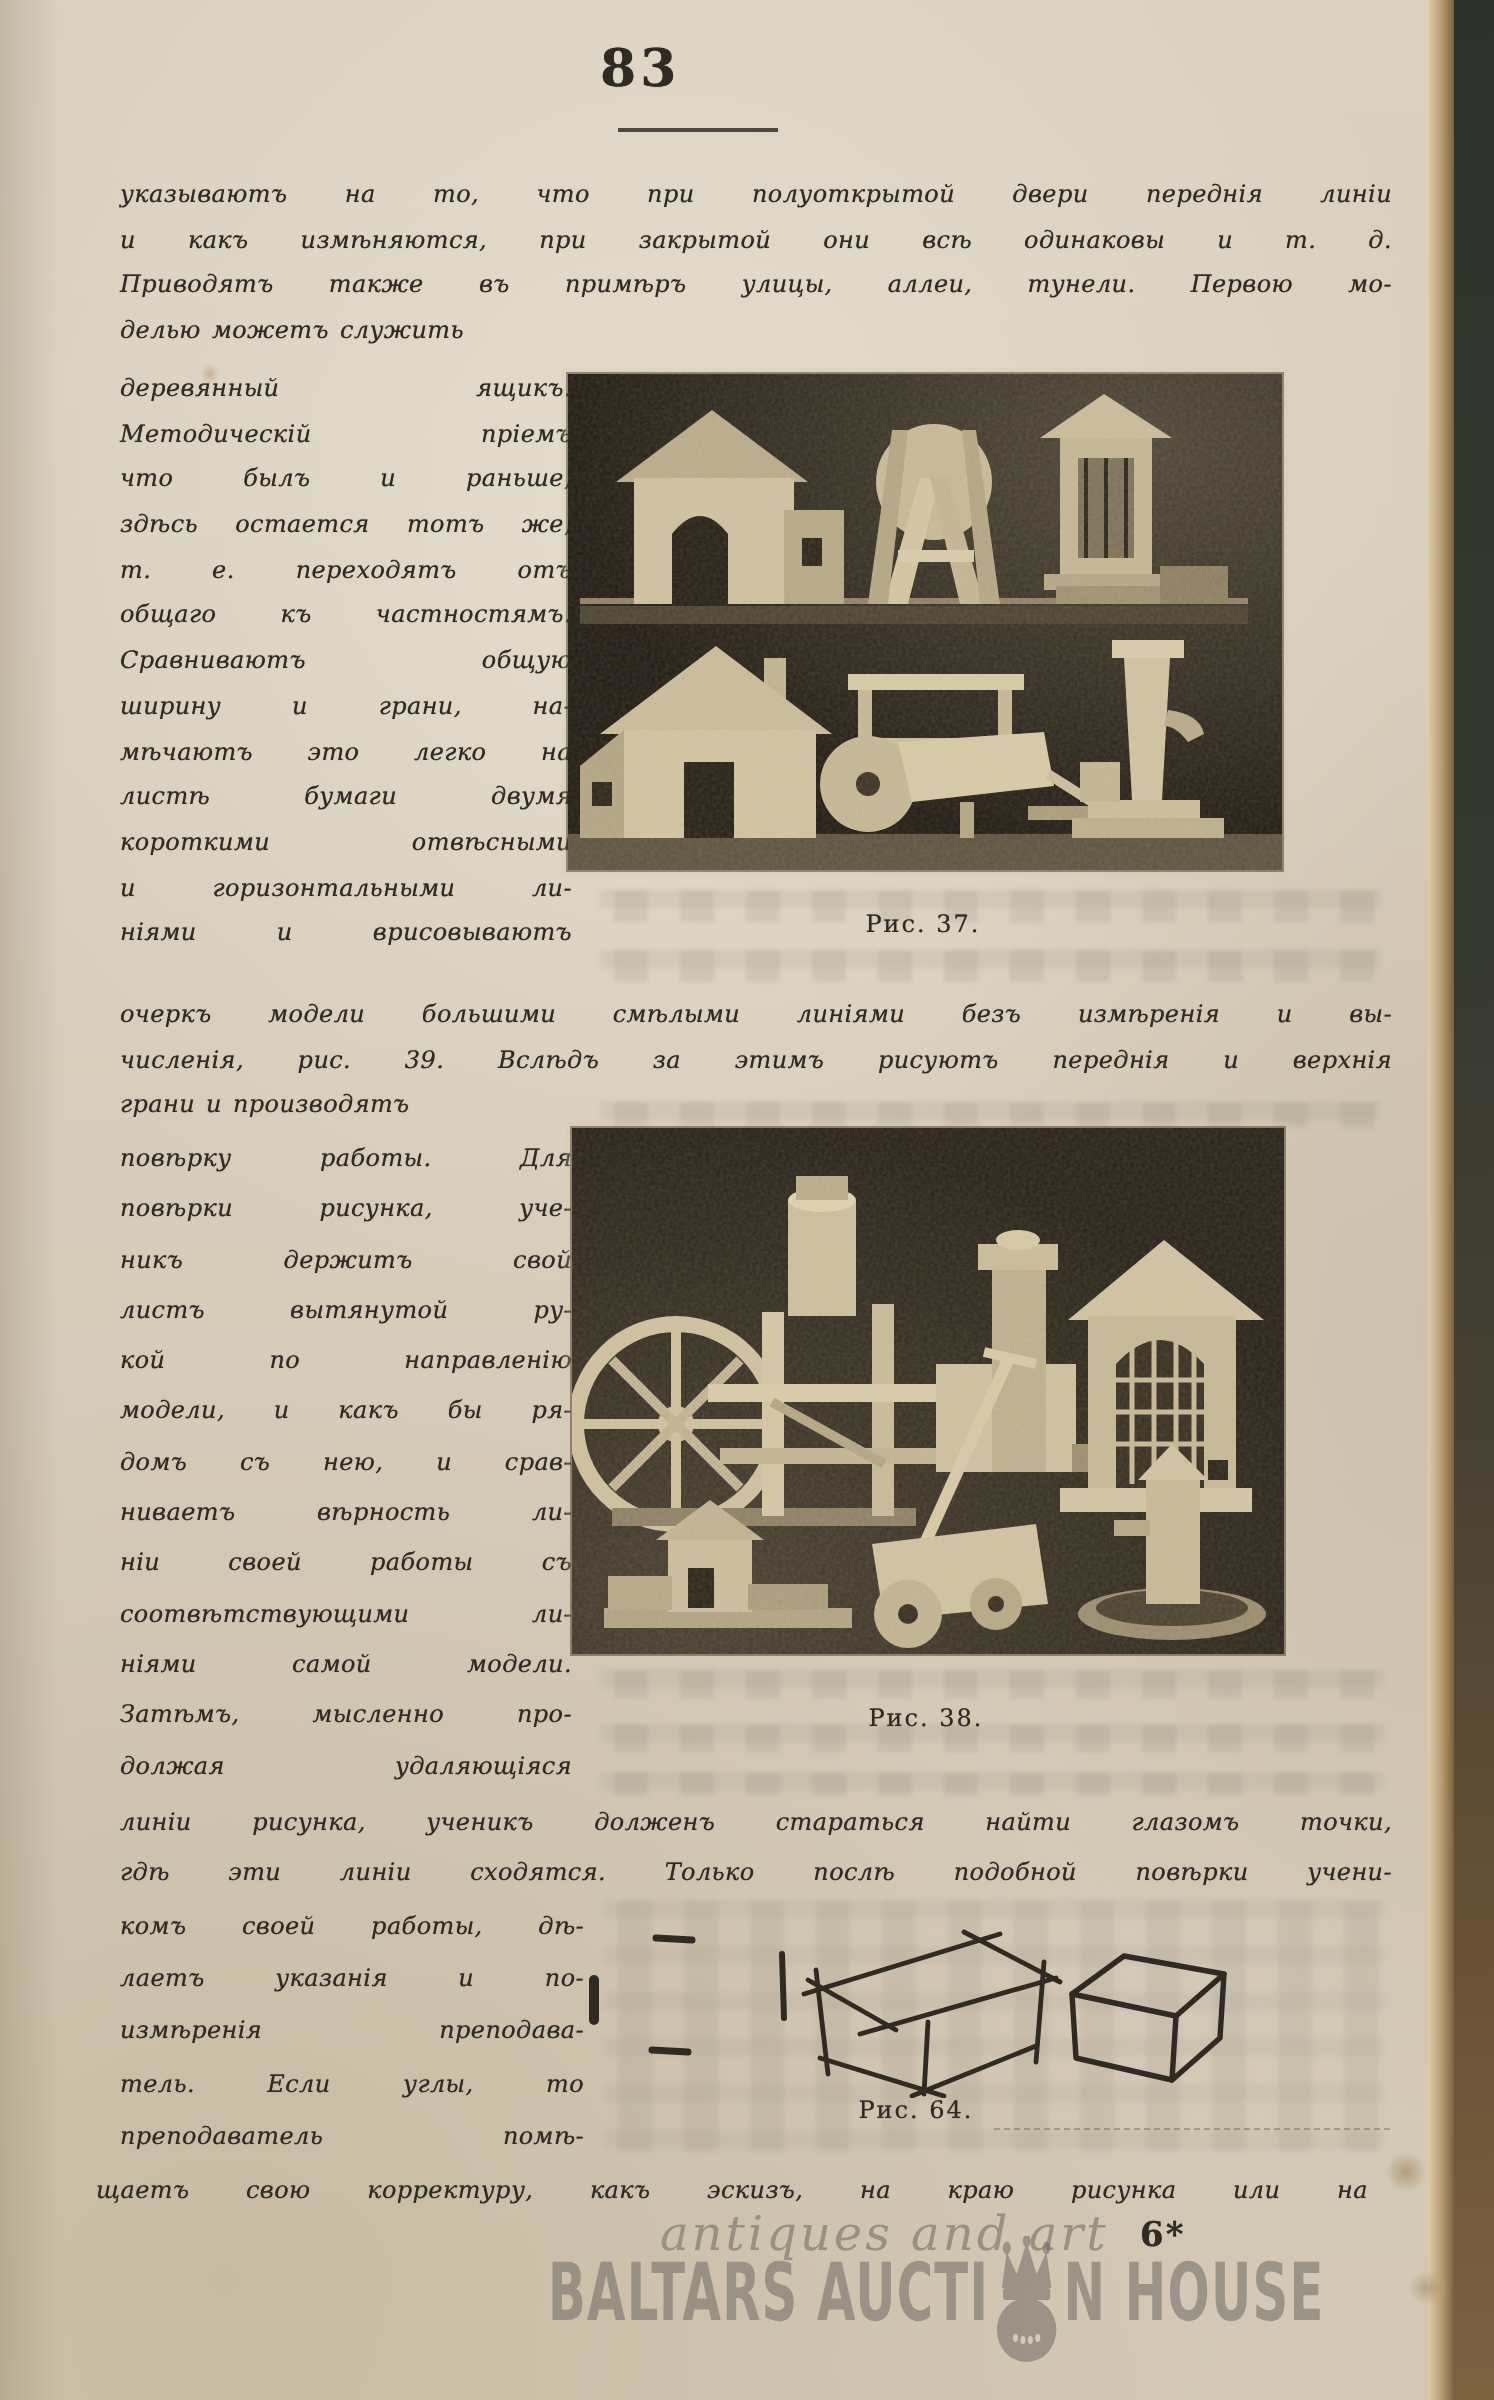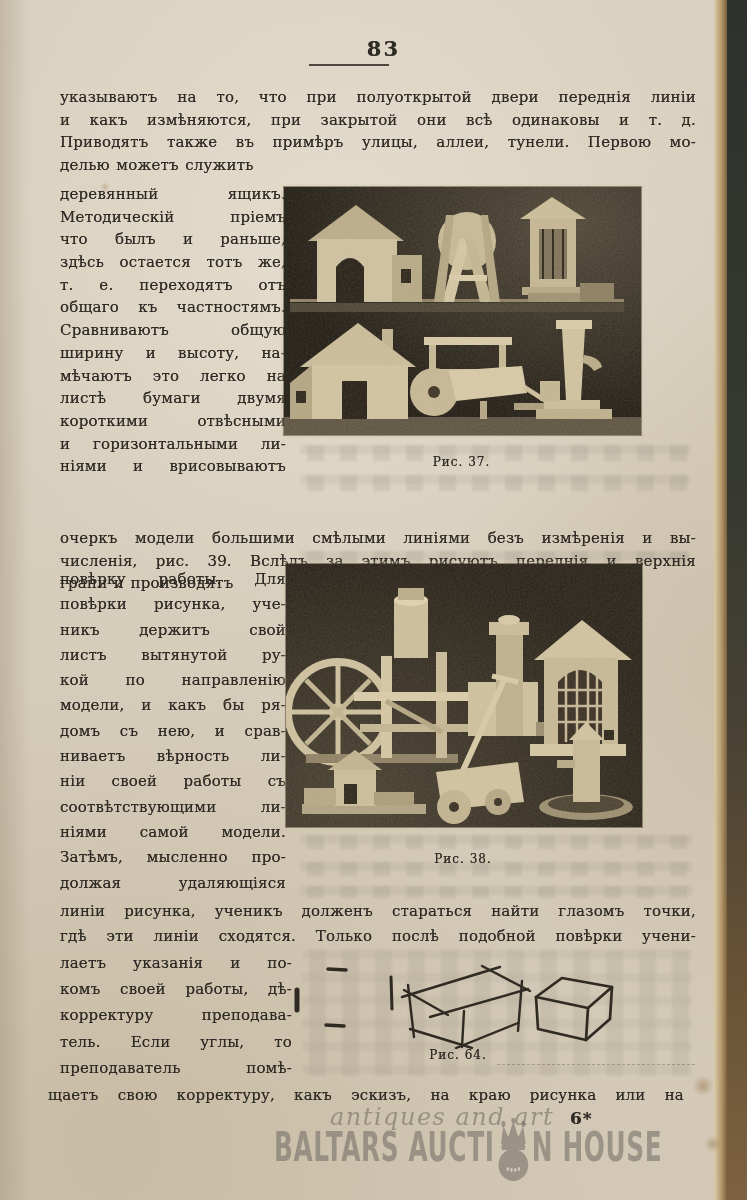--- a/index.html
+++ b/index.html
@@ -10,24 +10,24 @@
       radial-gradient(120% 70% at 15% 95%, rgba(184,167,138,.38), transparent 55%),
       radial-gradient(70% 60% at 97% 55%, rgba(188,172,144,.35), transparent 55%),
       linear-gradient(#dad1c1,#d2c8b5);}
   .left-shade{position:absolute;left:0;top:0;width:30px;height:100%;
     background:linear-gradient(90deg,rgba(135,120,95,.28),rgba(135,120,95,0));}
   .page-edge-line{position:absolute;left:714px;top:0;width:13px;height:100%;
     background:linear-gradient(90deg,#dccdac,#b59a6d 55%,#7c6140);}
   .cover-strip{position:absolute;left:727px;top:0;width:20px;height:100%;
     background:linear-gradient(180deg,#2e322c 0%,#363931 40%,#474134 60%,#665136 80%,#7d6241 100%);}
   .ink{color:#2e2a24;text-shadow:0 0 .4px rgba(46,42,36,.7);}
-  .pgnum{position:absolute;left:300px;top:36px;width:100px;text-align:right;
-    font-size:21px;font-weight:bold;letter-spacing:2px;}
+  .pgnum{position:absolute;left:300px;top:20px;width:100px;text-align:left;
+    font-size:26px;font-weight:bold;letter-spacing:2px;}
   .pgrule{position:absolute;left:309px;top:64px;width:80px;border-bottom:2px solid #332f28;opacity:.85;}
-  .tblock{position:absolute;font-size:15px;letter-spacing:.2px;word-spacing:1.5px;}
+  .tblock{position:absolute;font-size:12px;letter-spacing:.2px;word-spacing:1.5px;font-style:italic;}
   .tblock .ln{display:block;}
   .just{text-align:justify;text-align-last:justify;}
   .lh23 .ln{height:22.7px;line-height:22.7px;}
   .lh25 .ln{height:25.3px;line-height:25.3px;}
   .lh26 .ln{height:26.2px;line-height:26.2px;}
   .caption{position:absolute;font-size:12px;letter-spacing:1px;text-align:center;}
   .photo{position:absolute;border:1px solid rgba(80,70,52,.55);box-shadow:0 0 0 2px rgba(210,198,170,.25);}
   .ghost{position:absolute;opacity:.5;filter:blur(1.1px);pointer-events:none;
     background-image:
       repeating-linear-gradient(90deg, rgba(125,120,105,0) 0 7px, rgba(125,120,105,.30) 7px 24px, rgba(125,120,105,0) 24px 33px),
@@ -76,21 +76,21 @@
   </div>
 
   <div class="tblock lh23 ink" style="left:60px;top:183px;width:226px;">
     <span class="ln just">деревянный ящикъ.</span>
     <span class="ln just">Методическій пріемъ</span>
     <span class="ln just">что былъ и раньше,</span>
     <span class="ln just">здѣсь остается тотъ же,</span>
     <span class="ln just">т. е. переходятъ отъ</span>
     <span class="ln just">общаго къ частностямъ.</span>
     <span class="ln just">Сравниваютъ общую</span>
-    <span class="ln just">ширину и высоту, на-</span>
+    <span class="ln just">ширину и грани, на-</span>
     <span class="ln just">мѣчаютъ это легко на</span>
     <span class="ln just">листѣ бумаги двумя</span>
     <span class="ln just">короткими отвѣсными</span>
     <span class="ln just">и горизонтальными ли-</span>
     <span class="ln just">ніями и врисовываютъ</span>
   </div>
 
   <svg class="photo" style="left:283px;top:186px;" width="357" height="248" viewBox="0 0 357 248">
     <defs>
       <filter id="grain">
@@ -162,21 +162,21 @@
       <rect x="260" y="213" width="56" height="9" fill="#cabc99"></rect>
       <polygon points="278,142 301,142 297,213 282,213" fill="#cfc19f"></polygon>
       <rect x="272" y="133" width="36" height="9" fill="#d8caa8"></rect>
       <path d="M300,168 q16,2 18,12 l-8,4 q-6,-8 -12,-8 Z" fill="#b8aa87"></path>
       <rect x="256" y="194" width="20" height="20" fill="#c2b491"></rect>
     </g>
     <rect width="357" height="248" filter="url(#grain)" opacity=".33"></rect>
   </svg>
   <div class="caption ink" style="left:283px;top:455px;width:357px;">Рис. 37.</div>
 
-  <div class="tblock lh23 ink" style="left:60px;top:496px;width:636px;margin-top:31px;">
+  <div class="tblock lh23 ink" style="left:60px;top:496px;width:636px;">
     <span class="ln just">очеркъ модели большими смѣлыми линіями безъ измѣренія и вы-</span>
     <span class="ln just">численія, рис. 39. Вслѣдъ за этимъ рисуютъ переднія и верхнія</span>
     <span class="ln">грани и производятъ</span>
   </div>
 
   <div class="tblock lh25 ink" style="left:60px;top:567px;width:226px;">
     <span class="ln just">повѣрку работы. Для</span>
     <span class="ln just">повѣрки рисунка, уче-</span>
     <span class="ln just">никъ держитъ свой</span>
     <span class="ln just">листъ вытянутой ру-</span>
@@ -269,23 +269,23 @@
     <rect width="356" height="263" filter="url(#grain)" opacity=".33"></rect>
   </svg>
   <div class="caption ink" style="left:285px;top:852px;width:356px;">Рис. 38.</div>
 
   <div class="tblock lh25 ink" style="left:60px;top:899px;width:636px;">
     <span class="ln just">линіи рисунка, ученикъ долженъ стараться найти глазомъ точки,</span>
     <span class="ln just">гдѣ эти линіи сходятся. Только послѣ подобной повѣрки учени-</span>
   </div>
 
   <div class="tblock lh26 ink" style="left:60px;top:950px;width:232px;">
+    <span class="ln just">комъ своей работы, дѣ-</span>
     <span class="ln just">лаетъ указанія и по-</span>
-    <span class="ln just">комъ своей работы, дѣ-</span>
-    <span class="ln just">корректуру преподава-</span>
+    <span class="ln just">измѣренія преподава-</span>
     <span class="ln just">тель. Если углы, то</span>
     <span class="ln just">преподаватель помѣ-</span>
   </div>
 
   <svg style="position:absolute;left:290px;top:953px;" width="330" height="96" viewBox="0 0 330 96">
     <g stroke="#2f2a22" stroke-linecap="round" fill="none">
       <g>
         <line x1="38" y1="16" x2="56" y2="17" stroke-width="3.5"></line>
         <line x1="7" y1="37" x2="7" y2="57" stroke-width="5"></line>
         <line x1="36" y1="72" x2="54" y2="73" stroke-width="3.5"></line>

